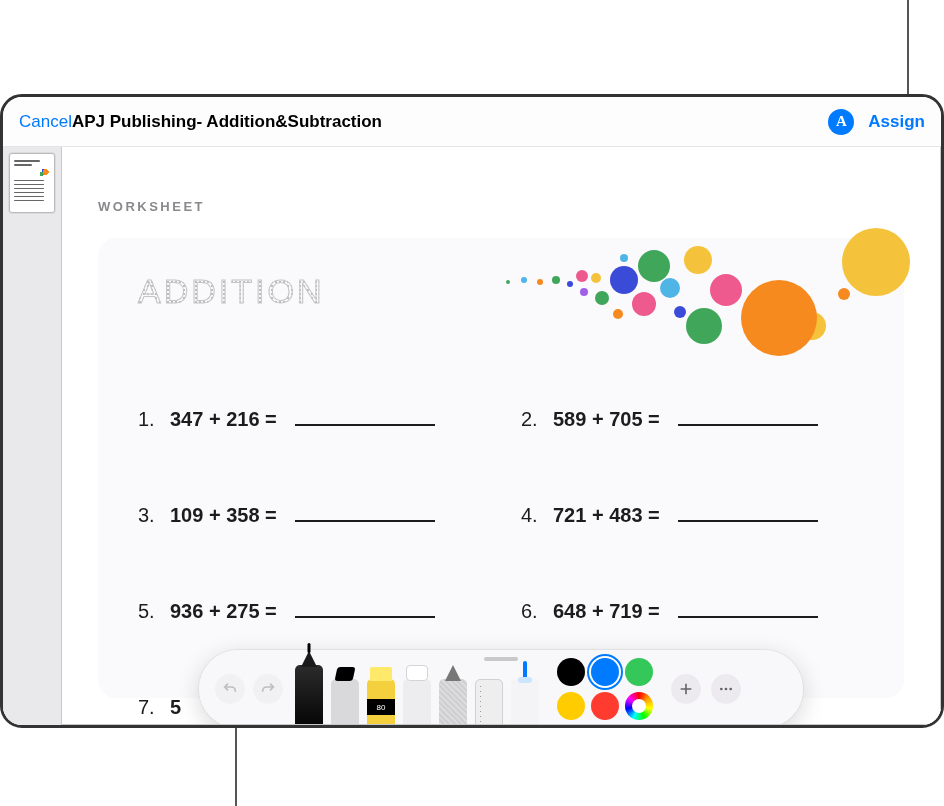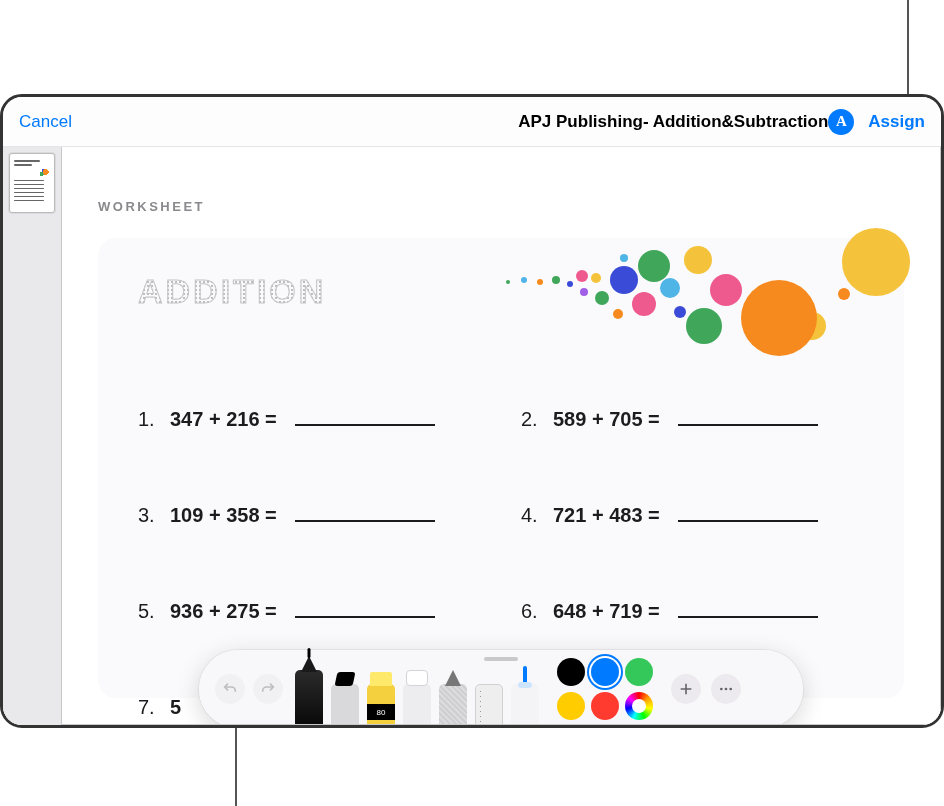--- a/index.html
+++ b/index.html
@@ -25,21 +25,21 @@
   .topbar {
     height: 50px;
     display: flex;
     align-items: center;
     justify-content: space-between;
     padding: 0 16px;
     border-bottom: 1px solid #e5e5e7;
     background: #fdfdfd;
   }
   .topbar .left { color: #007aff; font-size: 17px; cursor: pointer; }
-  .topbar .title { font-size: 17px; font-weight: 600; color: #000; text-align: right; flex: 1; }
+  .topbar .title { font-size: 17px; font-weight: 600; color: #000; text-align: left; flex: 1; }
   .topbar .right { display: flex; align-items: center; gap: 14px; }
   .markup-badge {
     width: 26px; height: 26px; border-radius: 50%;
     background: #007aff; display: flex; align-items: center; justify-content: center;
     color: #fff; font-size: 15px; font-weight: 700; font-family: "Snell Roundhand", cursive;
     cursor: pointer;
   }
   .assign-btn { color: #007aff; font-size: 17px; font-weight: 600; cursor: pointer; }
   .body-area {
     position: absolute; top: 50px; left: 0; right: 0; bottom: 0;
@@ -75,21 +75,21 @@
   }
   .sheet {
     margin-top: 24px;
     background: #fafafc;
     border-radius: 18px;
     padding: 34px 40px 10px 40px;
     height: 460px;
     position: relative;
   }
   .section-title {
-    font-size: 34px; font-weight: 700; letter-spacing: 3px;
+    font-size: 34px; font-weight: 400; letter-spacing: 3px;
     color: #c9c9cc;
     -webkit-text-stroke: 1px #c5c5c8;
     background-image: radial-gradient(#bdbdc0 1px, transparent 1px);
     background-size: 4px 4px;
     -webkit-background-clip: text;
     background-clip: text;
     -webkit-text-fill-color: transparent;
     display: inline-block;
   }
   .dots-art {
@@ -123,21 +123,21 @@
   .mb-grab {
     position: absolute; top: 7px; left: 50%; transform: translateX(-50%);
     width: 34px; height: 4px; border-radius: 2px; background: #c9c9cc;
   }
   .mb-btn {
     width: 30px; height: 30px; border-radius: 50%; background: #eceaee;
     display:flex; align-items:center; justify-content:center; cursor:pointer;
     color:#8e8e93;
   }
   .mb-btn.disabled { opacity:.55; cursor:default; }
-  .tools { display:flex; align-items:flex-start; gap:8px; margin-left:4px; margin-right:6px; height:100%; padding-top:18px; }
+  .tools { display:flex; align-items:center; gap:8px; margin-left:4px; margin-right:6px; height:100%; padding-top:18px; }
   .tool {
     width: 28px; height: 70px; border-radius: 5px 5px 2px 2px;
     position: relative; cursor: pointer; overflow: visible;
     transform: translateY(16px);
   }
   .tool.sel { transform: translateY(2px); }
   .tool .tip {
     position:absolute; top:-14px; left:50%; transform:translateX(-50%);
     width:0; height:0; border-left:8px solid transparent; border-right:8px solid transparent;
   }

